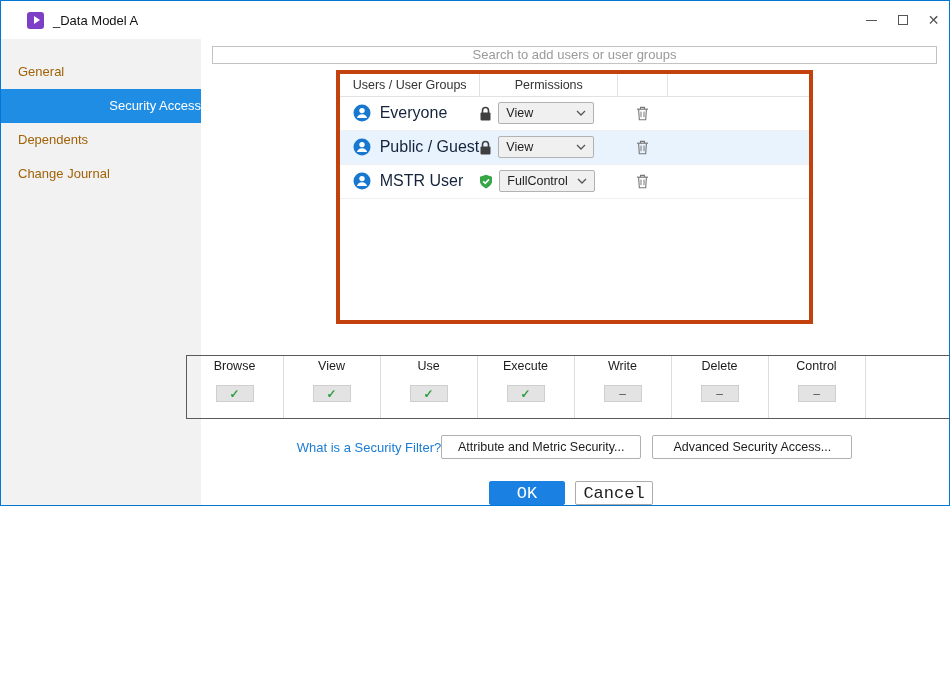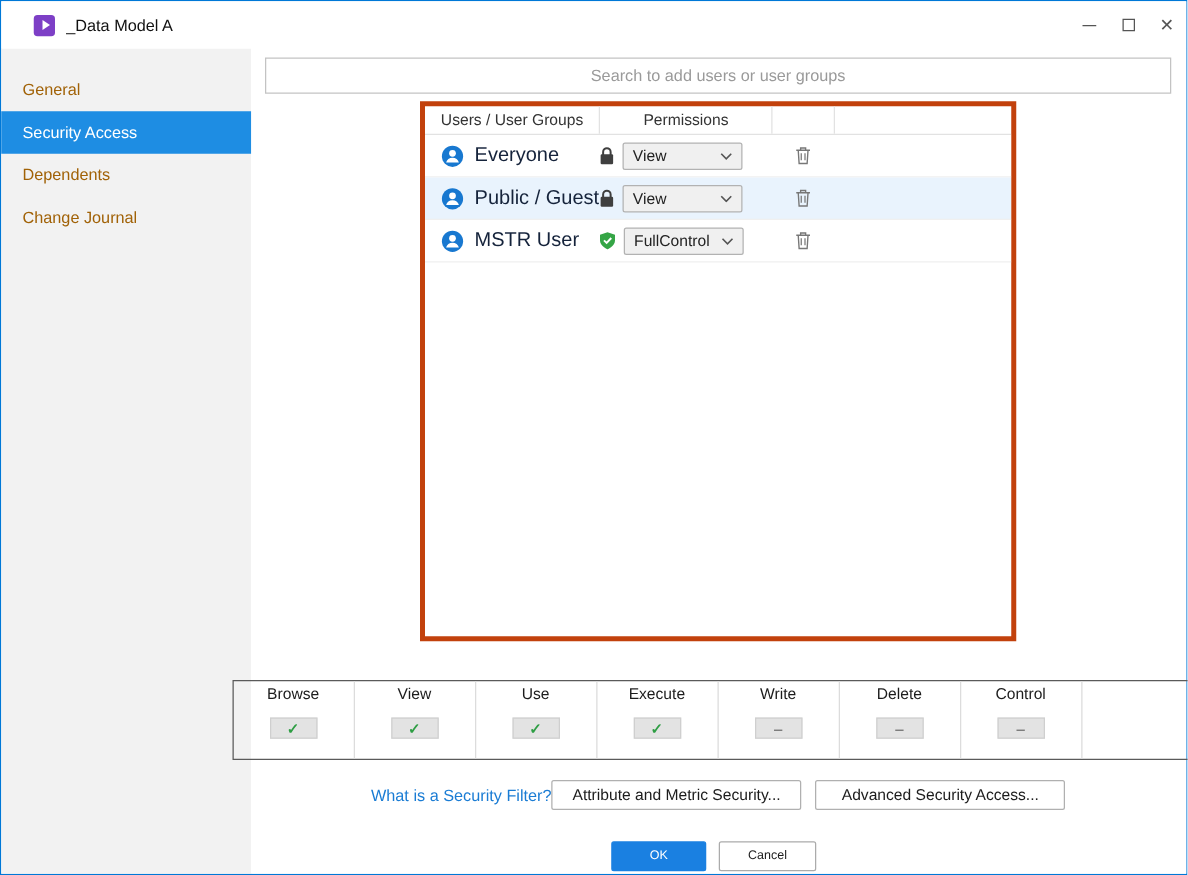--- a/index.html
+++ b/index.html
@@ -1,20 +1,20 @@
 <!DOCTYPE html>
 <html><head>
 <meta charset="utf-8">
 <style>
   * { box-sizing: border-box; margin: 0; padding: 0; }
   html, body { width: 950px; height: 700px; }
   body { font-family: "Liberation Sans", sans-serif; background: #fff; }
 
   .window {
-    width: 950px; height: 700px;
+    width: 950px; height: 506px;
     border: 1px solid #0078d7;
     display: flex; flex-direction: column;
     background: #fff;
   }
 
   
   .titlebar {
     height: 38px; flex: 0 0 38px;
     display: flex; align-items: center;
     padding-left: 26px;
@@ -52,21 +52,21 @@
     width: 200px; flex: 0 0 200px;
     background: #f2f2f2;
     padding-top: 16px;
   }
   .sidebar-item {
     height: 34px; line-height: 34px;
     padding-left: 17px;
     font-size: 13px; color: #a16207;
     cursor: pointer;
   }
-  .sidebar-item.selected { background: #1e8de3; color: #fff; }
+  .sidebar-item.selected { background: #1e8de3; color: #fff; text-align: right; }
 
   .main {
     flex: 1; display: flex; flex-direction: column;
     padding: 7px 12px 0 11px;
     background: #fff; min-width: 0; align-items: center;
   }
 
   
   .search-input {
     height: 29px; width: 100%;
@@ -170,22 +170,22 @@
 
   
   .divider { margin: 21px -12px 0 -11px; border-top: 1px solid #e3e3e3; }
   .actions {
     flex: 1;
     display: flex; align-items: center; justify-content: flex-end;
     gap: 10px; padding-right: 7px;
   }
   .btn {
     height: 24px; border-radius: 2px;
-    font-size: 10px; cursor: pointer;
-    font-family: Liberation Sans, sans-serif;
+    font-size: 17px; cursor: pointer;
+    font-family: Liberation Mono, monospace;
   }
   .btn-ok {
     width: 76px;
     background: #1a80e1; border: 1px solid #1a80e1; color: #fff;
   }
   .btn-cancel {
     width: 78px;
     background: #fff; border: 1px solid #ababab; color: #1c1c1c;
   }
 </style>

